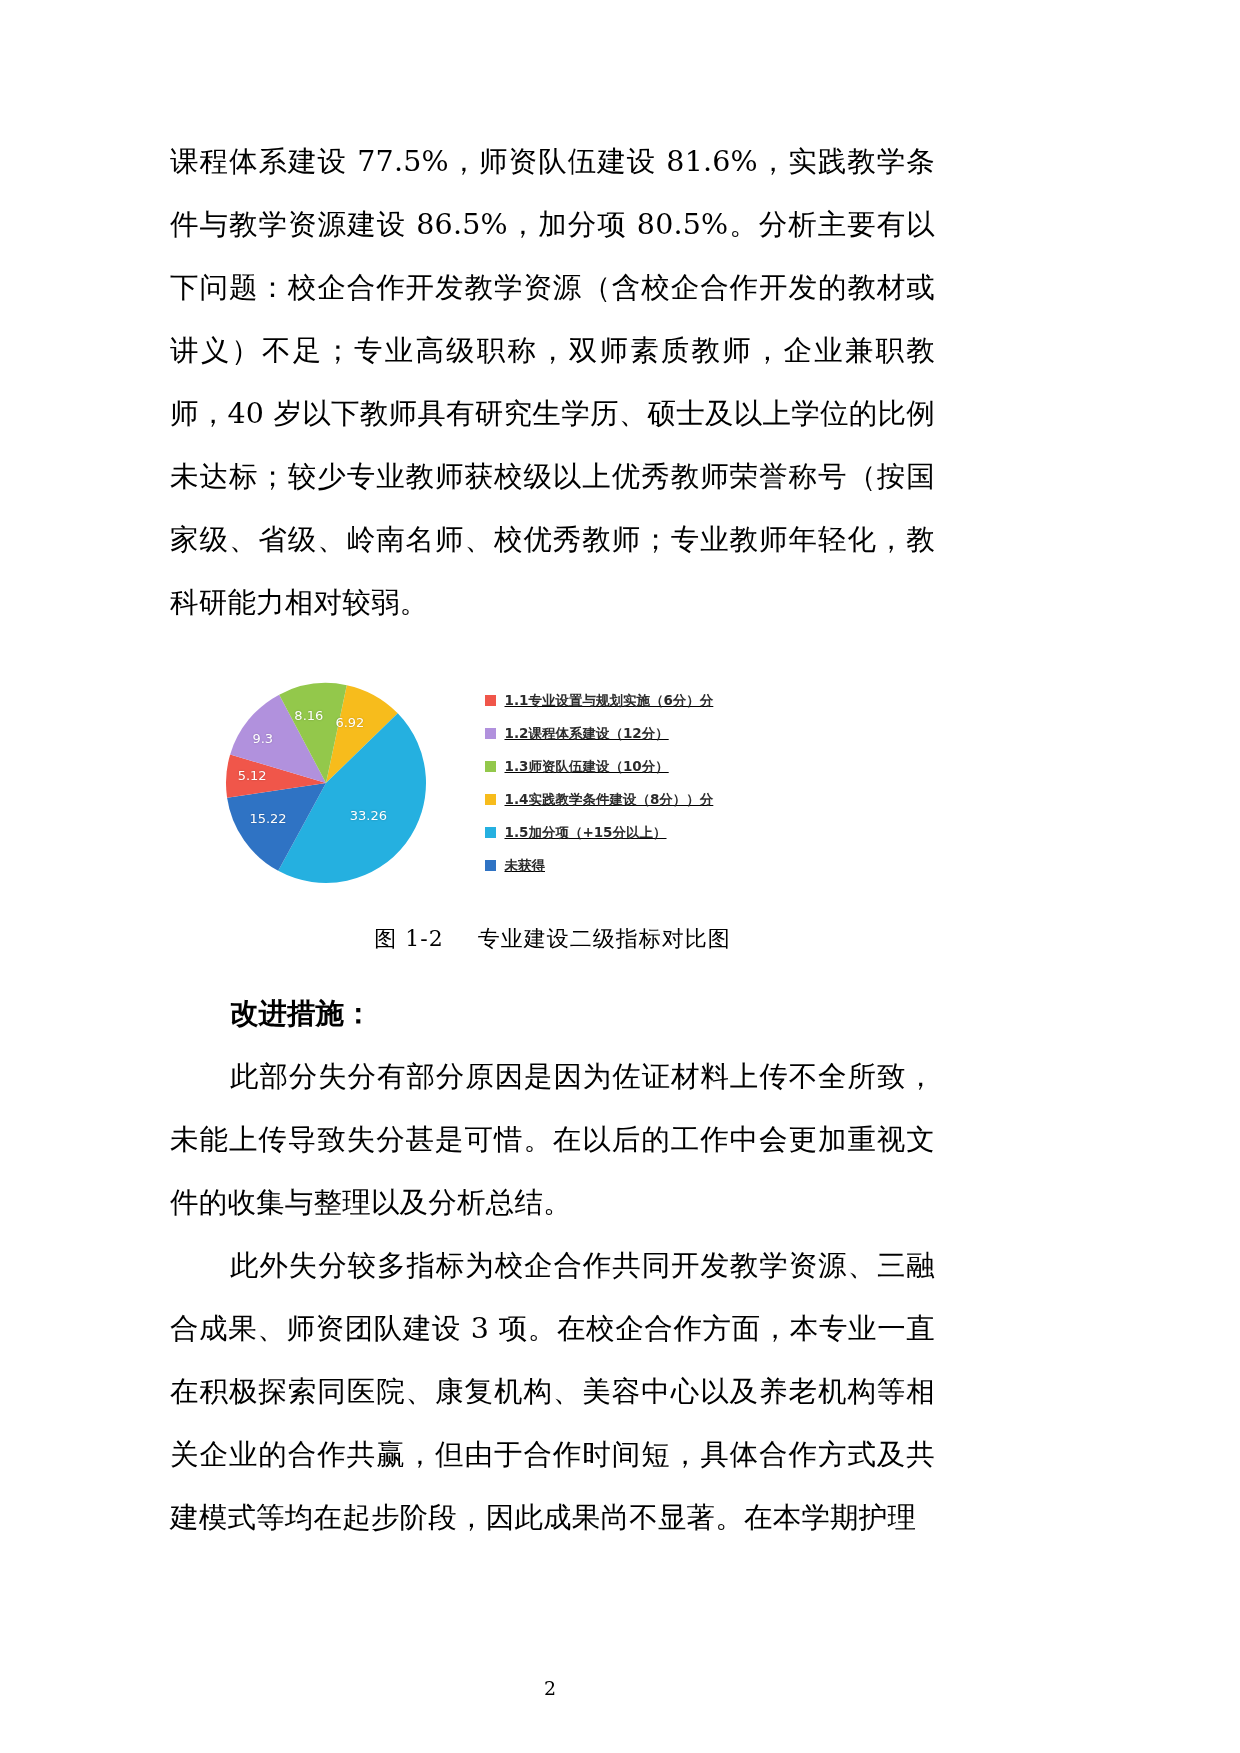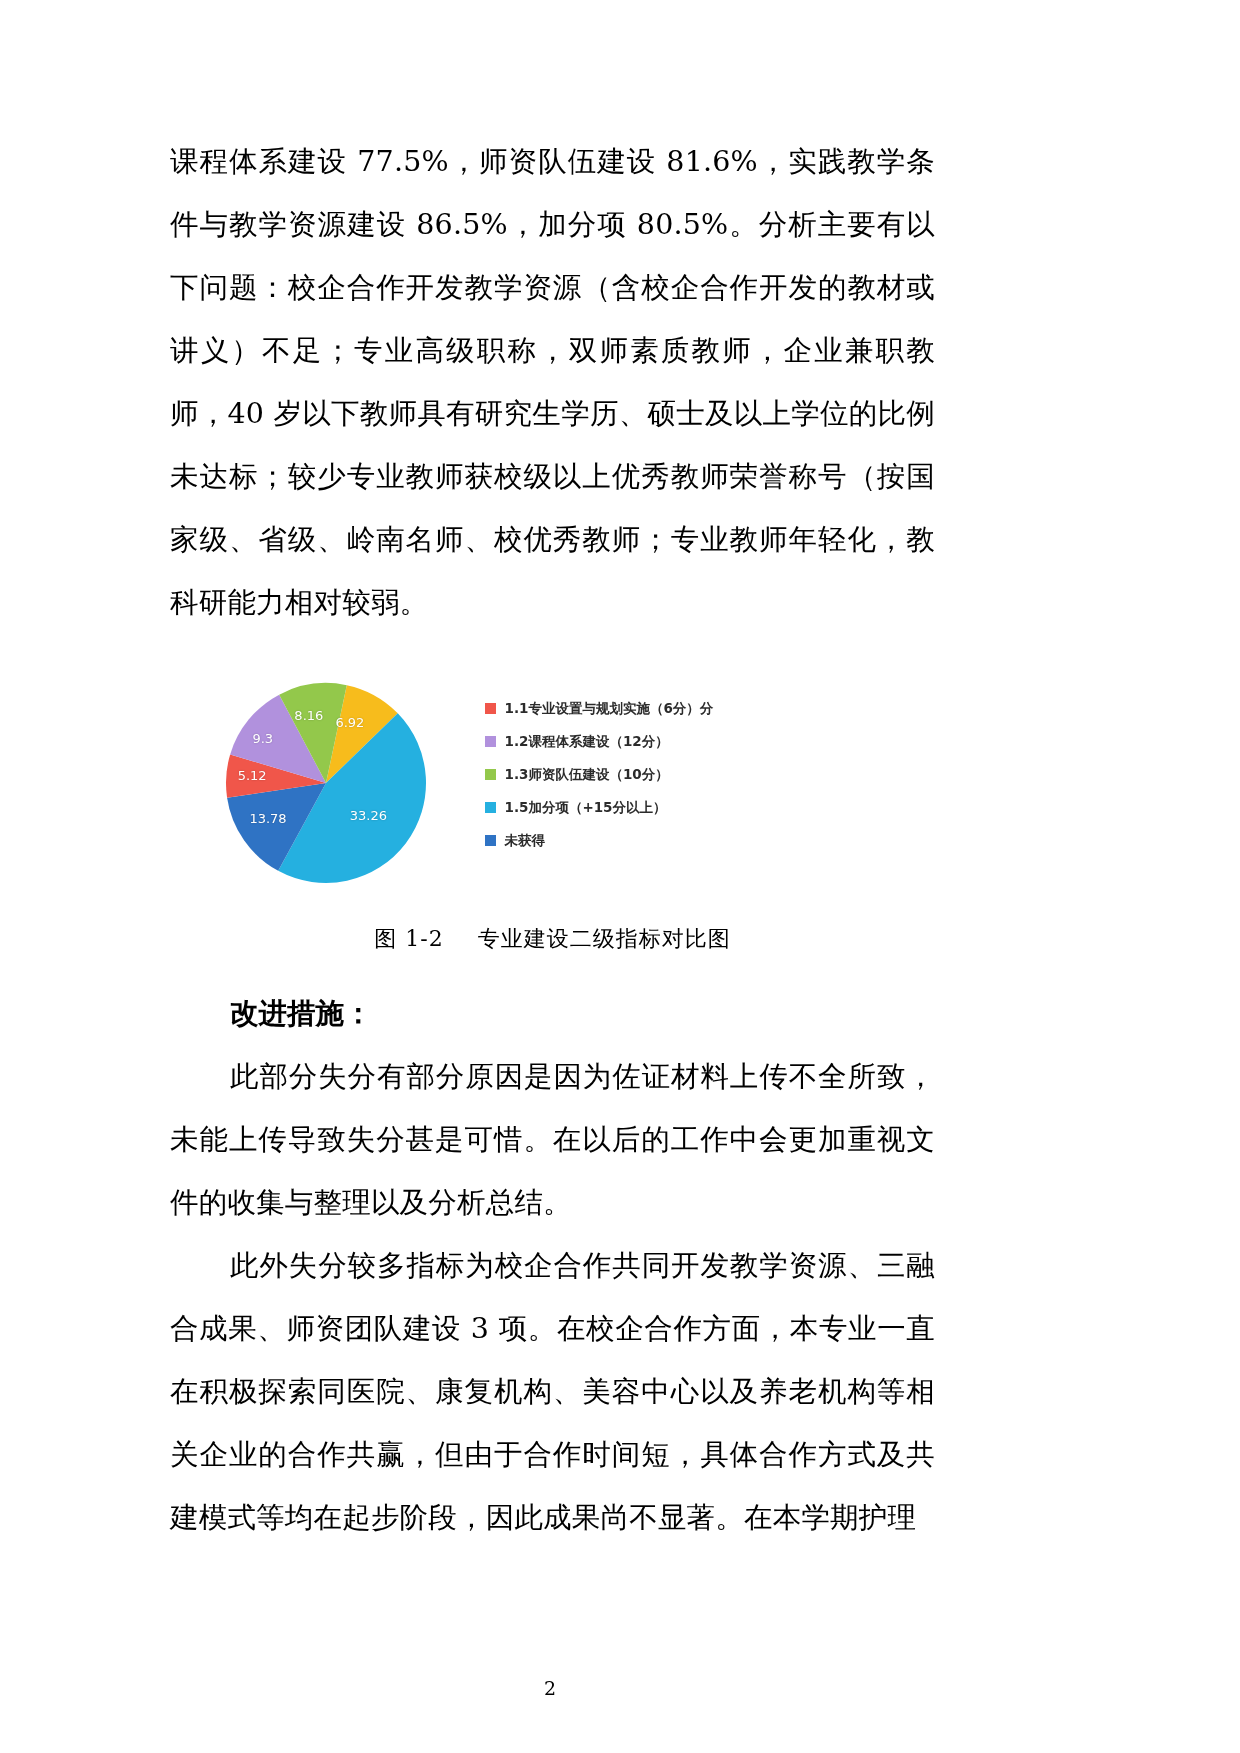--- a/index.html
+++ b/index.html
@@ -49,23 +49,24 @@
   .pie-holder {
     position: absolute;
     left: 0;
     top: 0;
     width: 250px;
     height: 230px;
   }
   .legend {
     position: absolute;
     left: 282px;
-    top: 24px;
+    top: 16px;
     width: 420px;
     font-family: "DejaVu Sans", "Liberation Sans", sans-serif;
+    text-decoration: underline;
   }
   .legend-item {
     display: flex;
     align-items: center;
     height: 33px;
     font-size: 13.5px;
     color: #2b2b2b;
     font-weight: bold;
     white-space: nowrap;
   }
@@ -133,35 +134,39 @@
                 <path d="M0,0 L-95.83,-28.57 A100,100 0 0 1 -46.81,-88.37 Z" fill="#b191dd"></path>
                 <path d="M0,0 L-46.81,-88.37 A100,100 0 0 1 20.79,-97.81 Z" fill="#93c84b"></path>
               </g>
           </g>
         </svg>
         <span class="pie-label" id="lbl-0" style="left: 35.1669px; top: 100.309px;">5.12</span>
         <span class="pie-label" id="lbl-1" style="left: 49.9575px; top: 63.1591px; text-align: center;">9.3</span>
         <span class="pie-label" id="lbl-2" style="left: 91.8642px; top: 39.6354px;">8.16</span>
         <span class="pie-label" id="lbl-3" style="left: 132.921px; top: 47.2327px;">6.92</span>
         <span class="pie-label" id="lbl-4" style="left: 147.205px; top: 140.059px;">33.26</span>
-        <span class="pie-label" id="lbl-5" style="left: 46.9073px; top: 142.815px;">13.78</span>
+        <span class="pie-label" id="lbl-5" style="left: 46.9073px; top: 142.815px;">15.22</span>
       </div>
 
       <div class="legend">
         <div class="legend-item">
           <span class="legend-swatch" id="sw-0" style="background: rgb(240, 86, 74);"></span>
           <span>1.1专业设置与规划实施（6分）分</span>
         </div>
         <div class="legend-item">
           <span class="legend-swatch" id="sw-1" style="background: rgb(177, 145, 221);"></span>
           <span>1.2课程体系建设（12分）</span>
         </div>
         <div class="legend-item">
           <span class="legend-swatch" id="sw-2" style="background: rgb(147, 200, 75);"></span>
           <span>1.3师资队伍建设（10分）</span>
+        </div>
+        <div class="legend-item">
+          <span class="legend-swatch" id="sw-3" style="background: rgb(247, 188, 28);"></span>
+          <span>1.4实践教学条件建设（8分））分</span>
         </div>
         <div class="legend-item">
           <span class="legend-swatch" id="sw-4" style="background: rgb(37, 176, 224);"></span>
           <span>1.5加分项（+15分以上）</span>
         </div>
         <div class="legend-item">
           <span class="legend-swatch" id="sw-5" style="background: rgb(47, 115, 196);"></span>
           <span>未获得</span>
         </div>
       </div>

